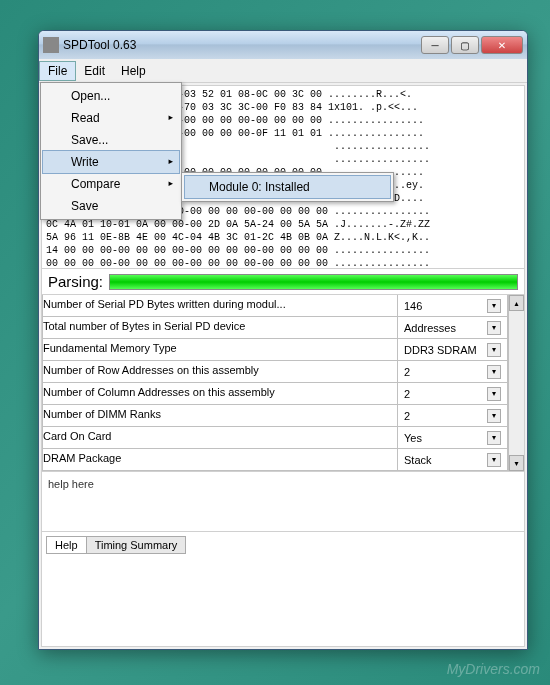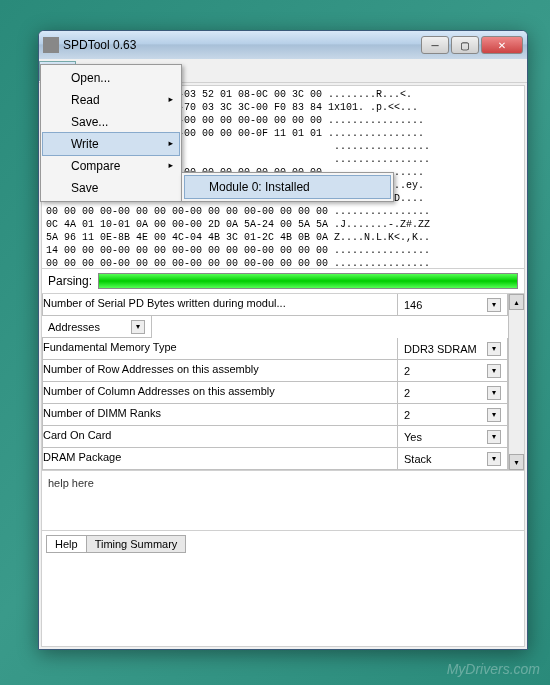--- a/index.html
+++ b/index.html
@@ -88,21 +88,21 @@
     overflow: hidden;
     color: #000;
     border-bottom: 1px solid #d0d0d0;
   }
   .parsing-row {
     display: flex;
     align-items: center;
     padding: 4px 6px;
     border-bottom: 1px solid #d0d0d0;
   }
-  .parsing-label { font-size: 12px; margin-right: 6px; }
+  .parsing-label { font-size: 15px; margin-right: 6px; }
   .parsing-bar {
     flex: 1;
     height: 16px;
     background: linear-gradient(to bottom, #5f5, #0c0, #5f5);
     border: 1px solid #888;
   }
   .grid {
     display: flex;
     border-bottom: 1px solid #d0d0d0;
   }
@@ -164,21 +164,21 @@
   .btab {
     padding: 2px 8px;
     border: 1px solid #aaa;
     background: #fff;
     font-size: 11px;
     margin-right: -1px;
   }
   .btab.inactive { background: #e8e8e8; }
   .dropdown {
     position: absolute;
-    left: 40px; top: 64px;
+    left: 40px; top: 82px;
     width: 142px;
     background: #f4f4f4;
     border: 1px solid #999;
     box-shadow: 2px 2px 4px rgba(0,0,0,0.3);
     padding: 2px;
   }
   .dd-item {
     padding: 4px 22px 4px 28px;
     font-size: 12px;
     position: relative;
@@ -250,20 +250,21 @@
     <div class="grid">
       <div class="grid-body">
         <div class="grid-row">
           <div class="grid-cell-label">Number of Serial PD Bytes written during modul...</div>
           <div class="grid-cell-value">
               <span>146</span>
               <span class="dd-arrow">▾</span>
             </div>
         </div>
         <div class="grid-row">
+          <div class="grid-cell-label">Total number of Bytes in Serial PD device</div>
           <div class="grid-cell-value">
               <span>Addresses</span>
               <span class="dd-arrow">▾</span>
             </div>
         </div>
         <div class="grid-row">
           <div class="grid-cell-label">Fundamental Memory Type</div>
           <div class="grid-cell-value">
               <span>DDR3 SDRAM</span>
               <span class="dd-arrow">▾</span>

